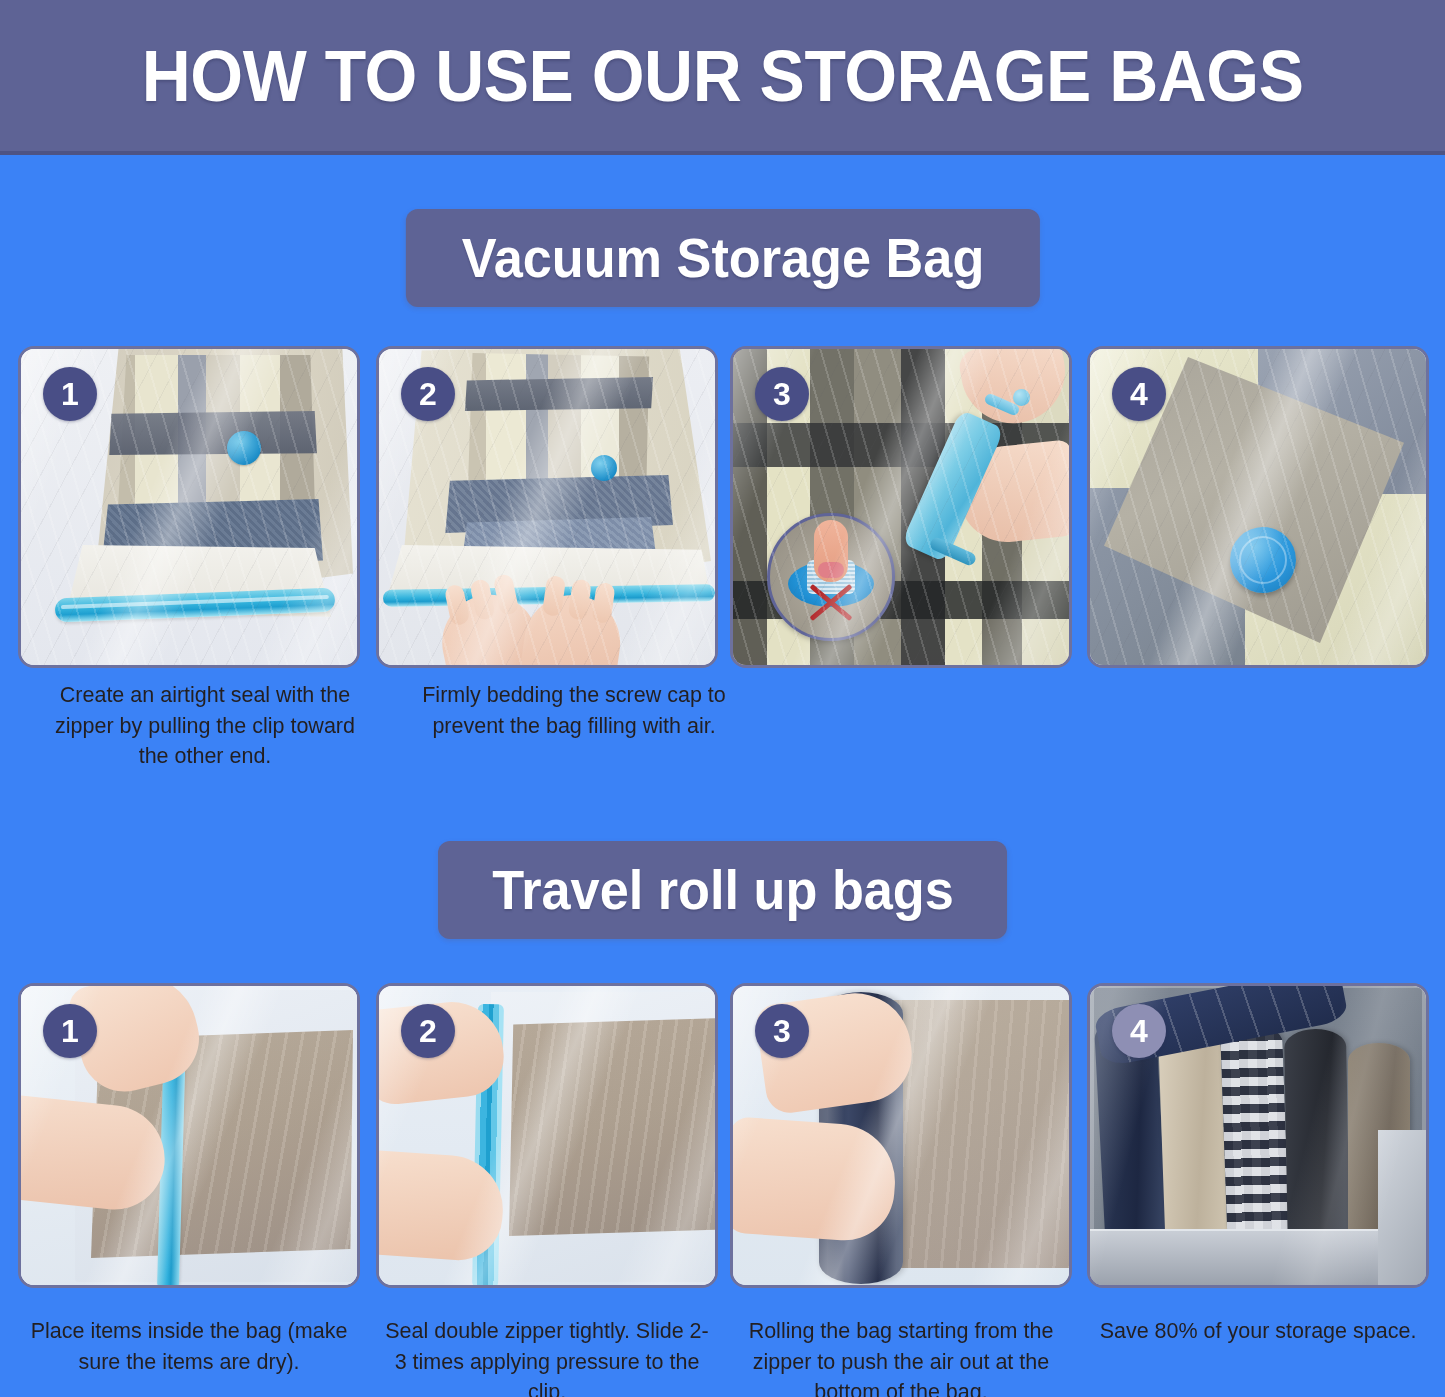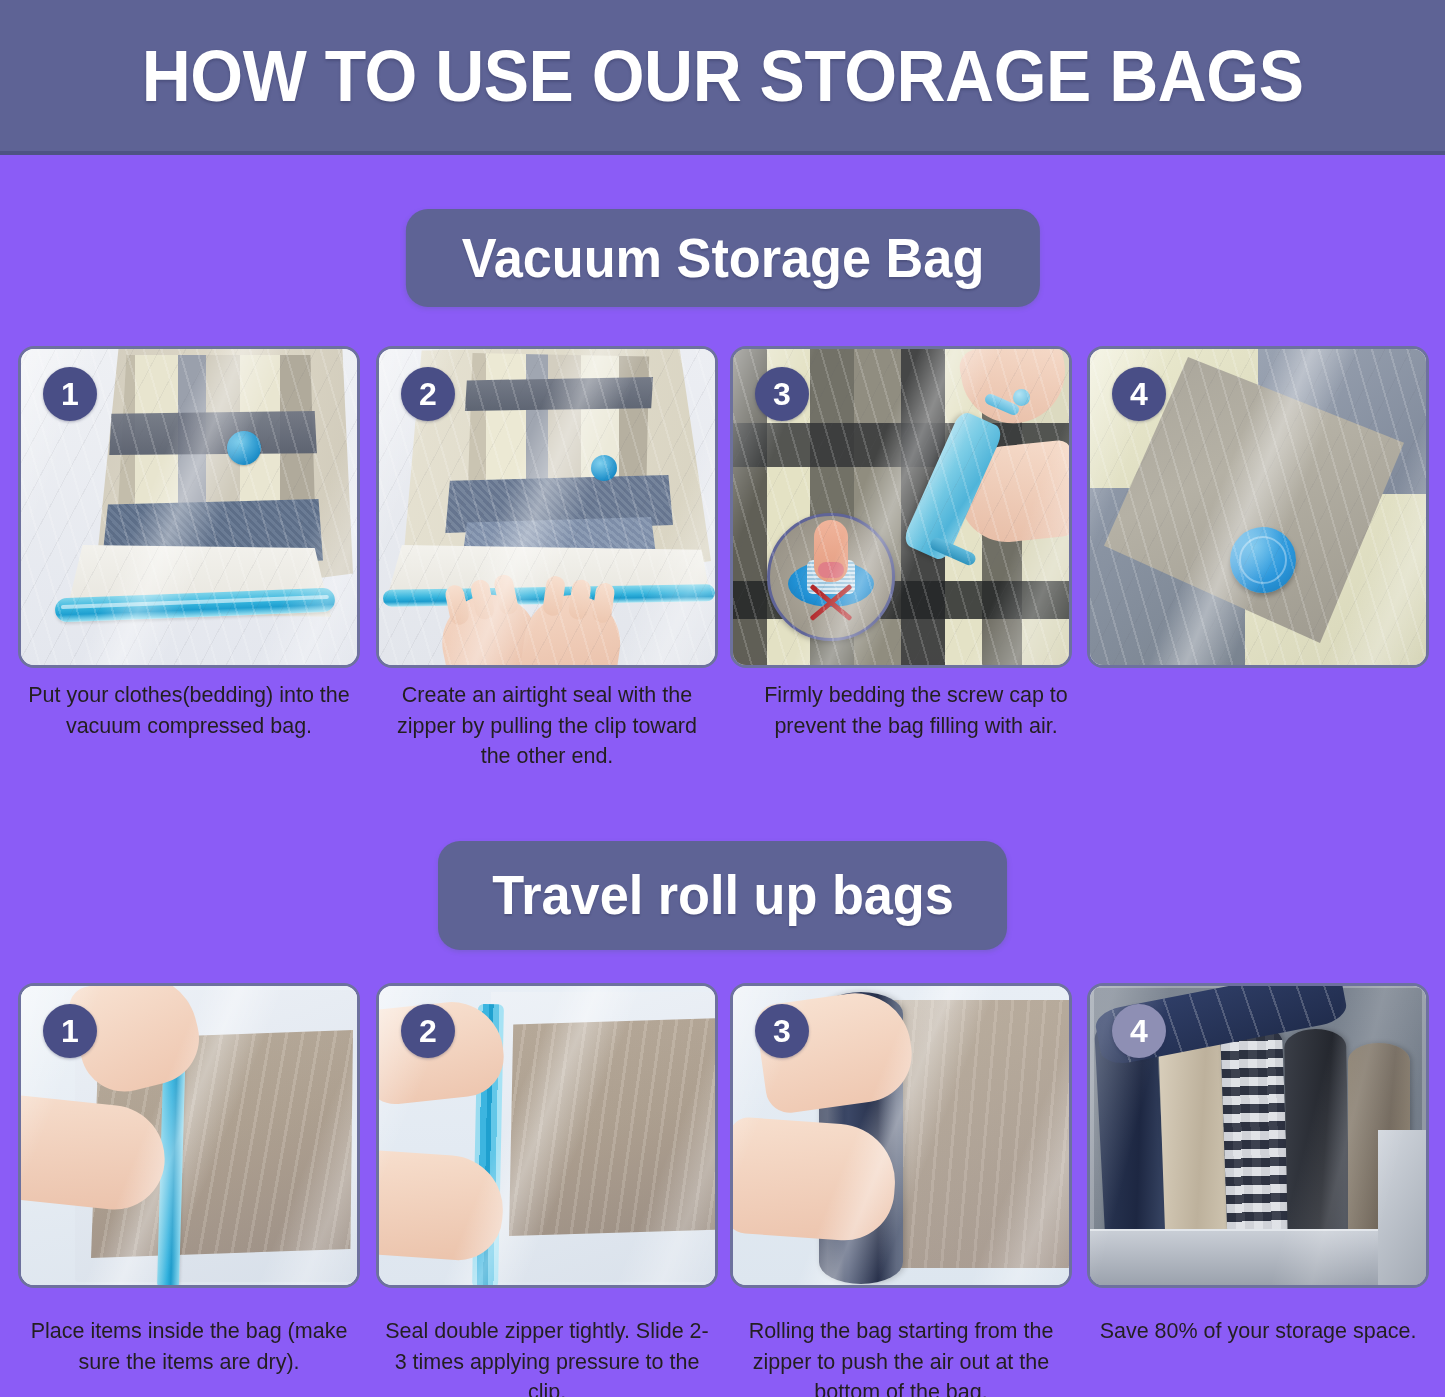--- a/index.html
+++ b/index.html
@@ -10,21 +10,21 @@
     height: 1397px;
     background: #ffffff;
     font-family: "Liberation Sans", sans-serif;
     overflow: hidden;
   }
 
   .page {
     position: relative;
     width: 1445px;
     height: 1397px;
-    background: #8b5cf6;
+    background: #3b82f6;
   }
 
   
   .header-banner {
     position: absolute;
     left: 0; top: 0;
     width: 1445px;
     height: 155px;
     background: #5e6395;
     border-bottom: 4px solid #4e5383;
@@ -43,38 +43,38 @@
     text-shadow: 0 2px 3px rgba(40,44,80,0.35);
     font-family: "Liberation Sans", sans-serif;
   }
 
   
   .section-pill {
     position: absolute;
     left: 50%;
     transform: translateX(-50%);
     background: #5e6395;
-    border-radius: 22px;
+    border-radius: 12px;
     box-shadow: 0 2px 4px rgba(90,95,145,0.30);
     display: flex;
     align-items: center;
     justify-content: center;
     padding: 0 42px;
   }
   .section-pill-label {
     color: #ffffff;
     font-weight: bold;
     font-size: 55px;
     line-height: 1;
     white-space: nowrap;
     transform: scaleX(0.95);
     text-shadow: 0 2px 2px rgba(40,44,80,0.30);
   }
   #pill-vacuum { top: 209px; height: 98px; }
-  #pill-travel { top: 841px; height: 109px; }
+  #pill-travel { top: 841px; height: 98px; }
 
   
   .row {
     position: absolute;
     left: 0;
     width: 1445px;
     display: flex;
   }
   #row-vacuum { top: 346px; height: 322px; }
   #row-travel { top: 983px; height: 305px; }
@@ -659,21 +659,20 @@
         </div>
         <div class="step-badge">4</div>
       </div>
     </div>
 
     <div class="cell-gap-e"></div>
   </div>
 
   <div class="caption-row" id="captions-vacuum">
     <div class="cell-gap-a"></div>
-    <div class="caption-cell">Put your clothes(bedding) into the vacuum compressed bag.</div>
     <div class="cell-gap-b"></div>
     <div class="caption-cell">Create an airtight seal with the zipper by pulling the clip toward the other end.</div>
     <div class="cell-gap-c"></div>
     <div class="cell-gap-d"></div>
     <div class="caption-cell">Firmly bedding the screw cap to prevent the bag filling with air.</div>
     <div class="cell-gap-e"></div>
   </div>
 
   <div class="section-pill" id="pill-travel">
     <span class="section-pill-label">Travel roll up bags</span>

